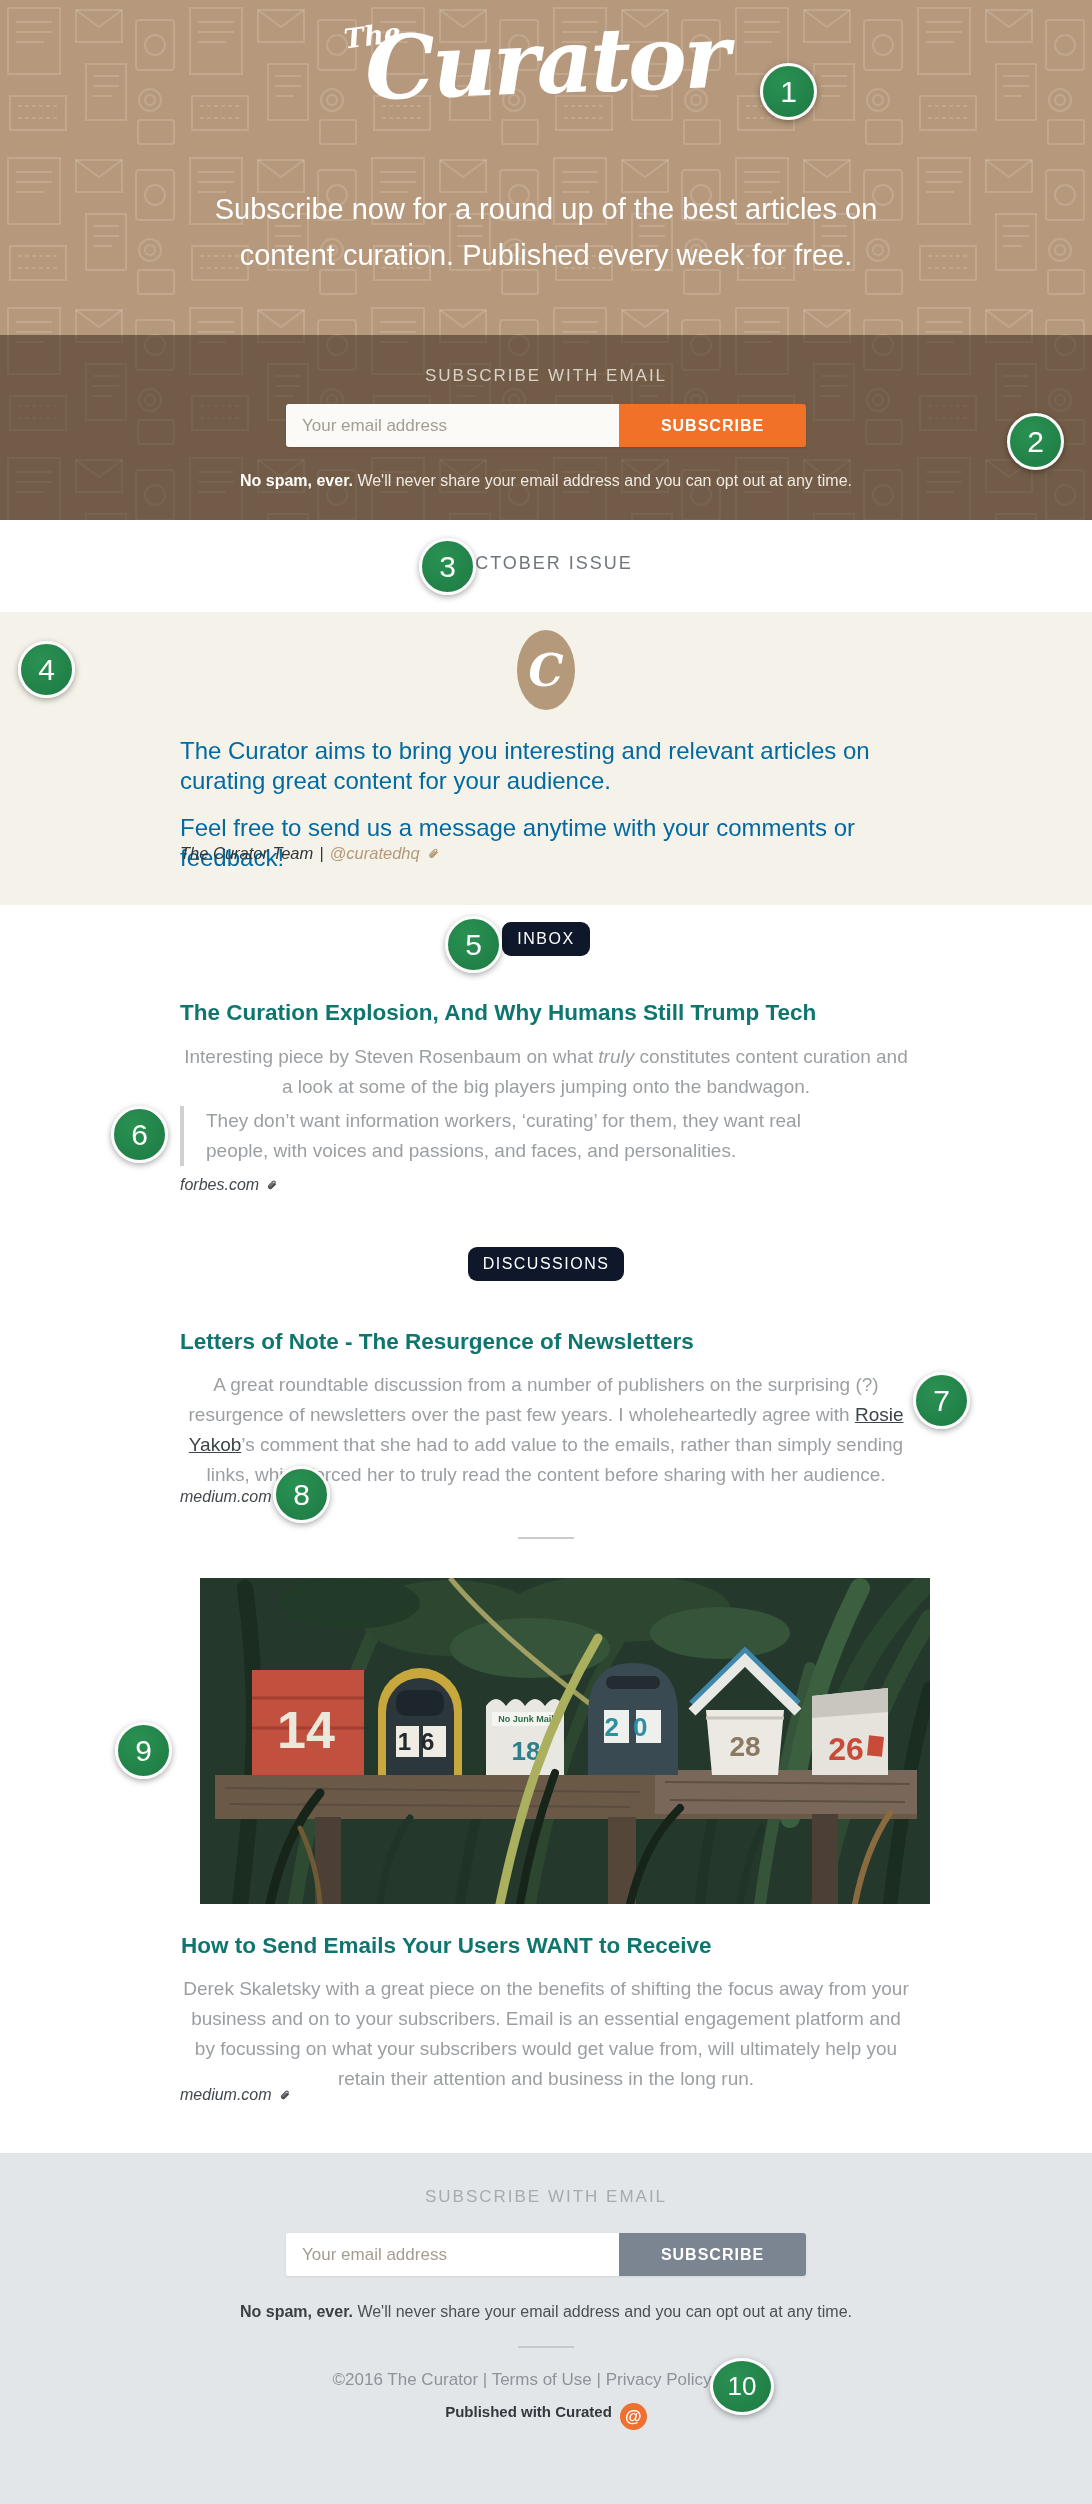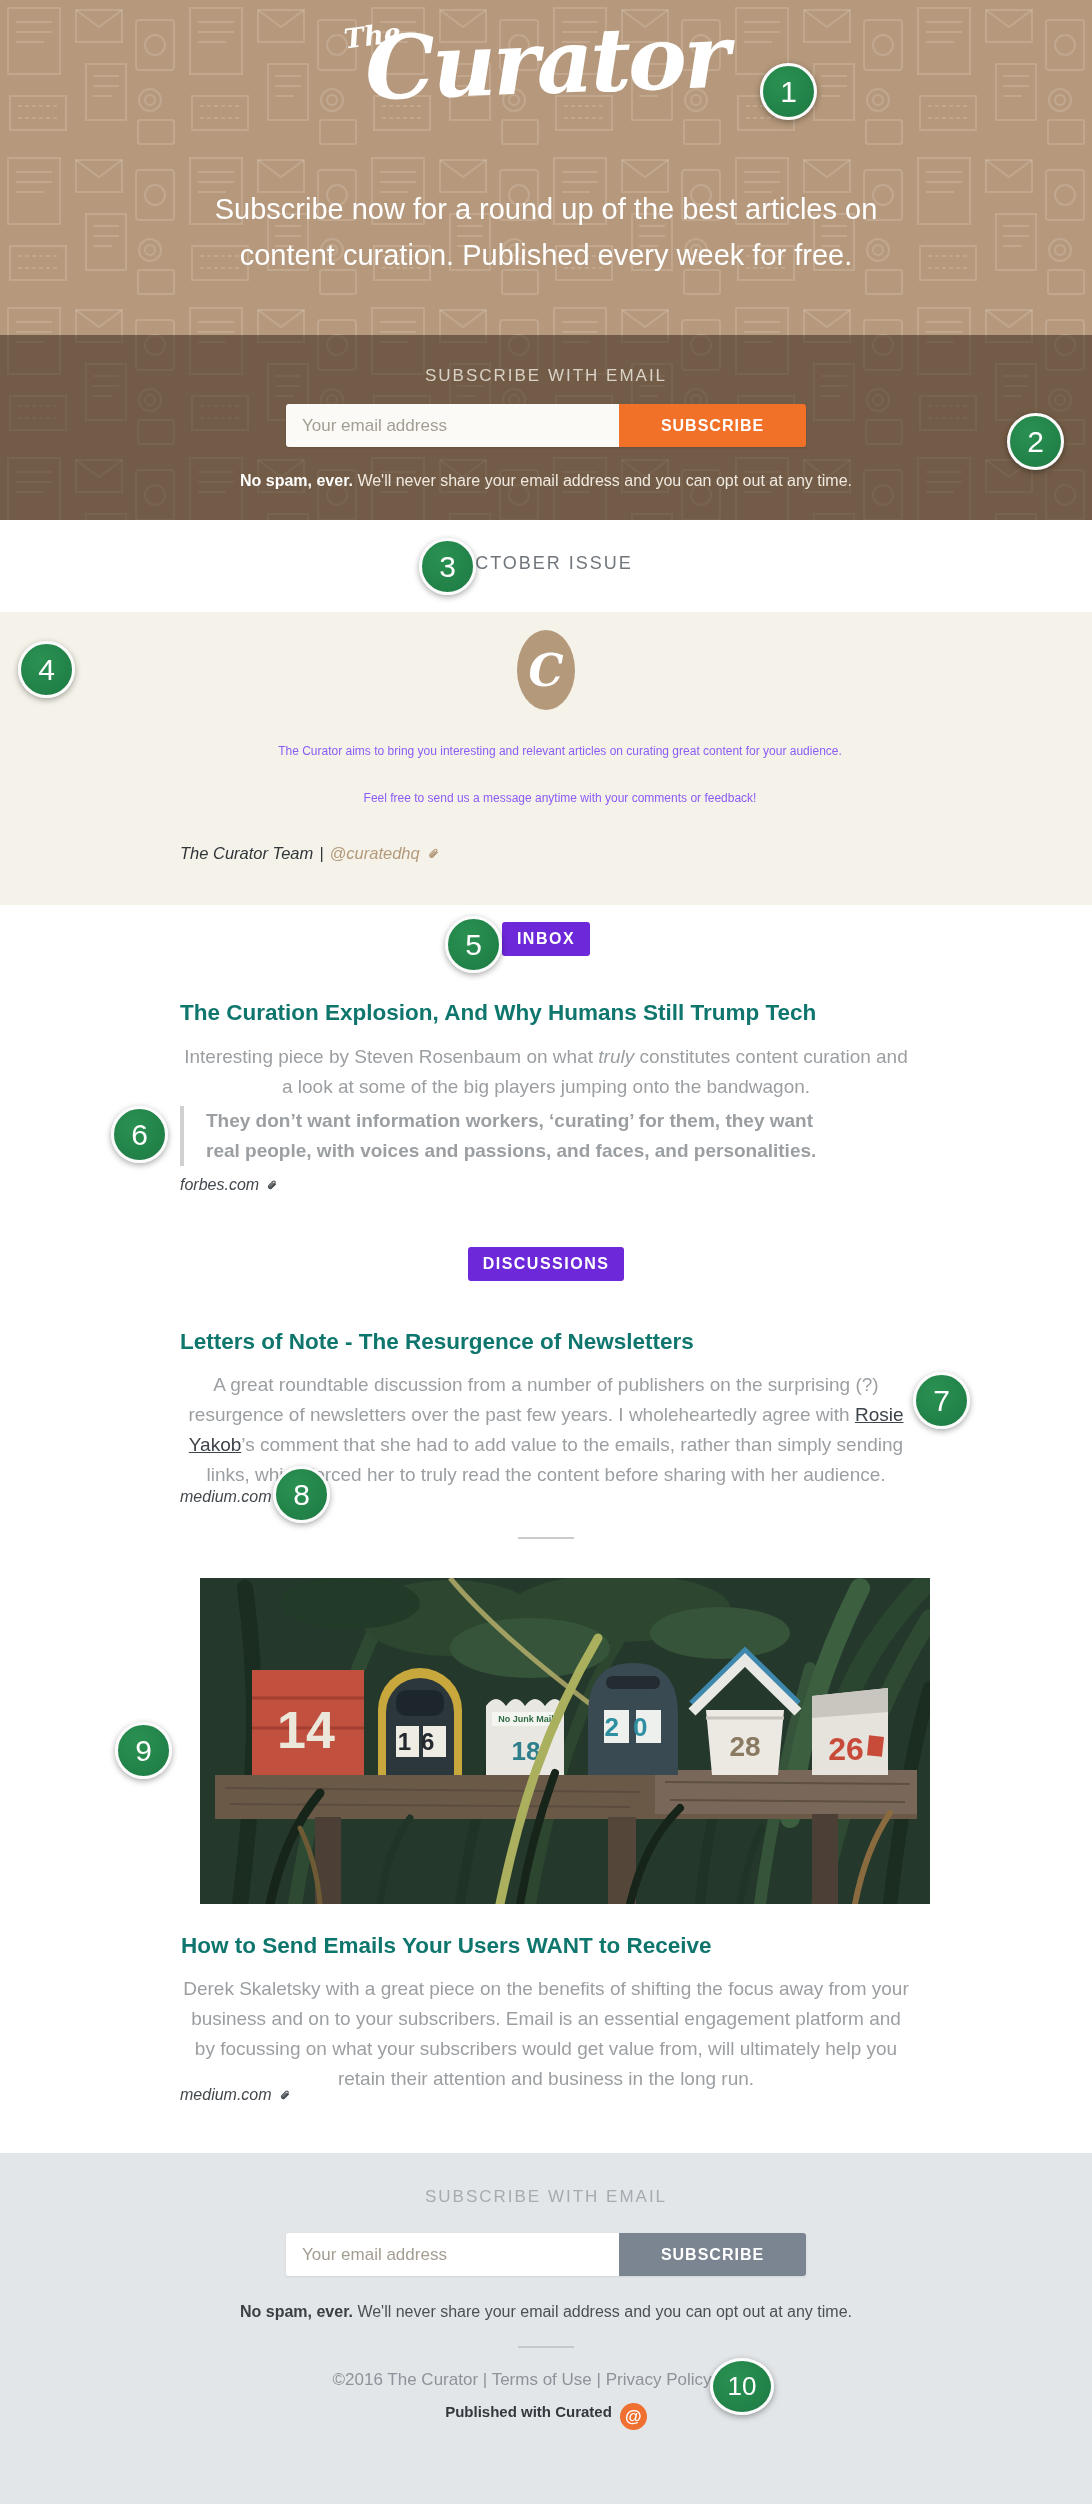--- a/index.html
+++ b/index.html
@@ -24,33 +24,33 @@
   .no-spam b{color:#fff;}
 
   
   .issue-strip{position:absolute;top:520px;left:0;width:100%;height:92px;background:#fff;}
   .issue-label{position:absolute;top:33px;left:0;width:100%;text-align:center;color:#70767c;font-size:18px;letter-spacing:2px;}
 
   
   .intro{position:absolute;top:612px;left:0;width:100%;height:293px;background:#f5f3e9;}
   .monogram{position:absolute;top:18px;left:517px;width:58px;height:80px;border-radius:50%;background:#b49a7b;display:flex;align-items:center;justify-content:center;}
   .monogram span{color:#fff;font-family:"DejaVu Serif",serif;font-style:italic;font-weight:bold;font-size:44px;}
-  .intro-text{position:absolute;top:124px;left:180px;width:760px;color:#8b5cf6;font-size:12px;line-height:30px;text-align:center;}
+  .intro-text{position:absolute;top:124px;left:180px;width:760px;color:#0369a1;font-size:24px;line-height:30px;}
   .intro-text p{margin:0 0 17px 0;}
   .byline{position:absolute;top:232px;left:180px;font-style:italic;font-size:16.5px;color:#30353a;display:flex;align-items:center;gap:6px;}
   .byline .handle{color:#b49a7b;text-decoration:none;cursor:pointer;}
 
   
   .tag-row{position:absolute;left:0;width:100%;text-align:center;}
-  .tag{display:inline-block;background:#6d28d9;color:#fff;font-size:16px;font-weight:bold;letter-spacing:1.5px;padding:8px 15px;border-radius:3px;cursor:pointer;}
+  .tag{display:inline-block;background:#0f172a;color:#fff;font-size:16px;font-weight:normal;letter-spacing:1.5px;padding:8px 15px;border-radius:9px;cursor:pointer;}
   .a-title{color:#0f766e;font-size:22.5px;font-weight:bold;line-height:30px;}
   .a-body{color:#9b9fa2;font-size:19px;line-height:30px;text-align:center;}
   .a-body .em{font-style:italic;}
   .a-body .link{color:#3c434a;text-decoration:underline;cursor:pointer;}
-  .quote{border-left:4px solid #cfd0d0;padding-left:22px;color:#9b9fa2;font-size:19px;line-height:30px;width:650px;box-sizing:border-box;font-weight:bold;}
+  .quote{border-left:4px solid #cfd0d0;padding-left:22px;color:#9b9fa2;font-size:19px;line-height:30px;width:650px;box-sizing:border-box;}
   .source{display:flex;align-items:center;gap:6px;font-style:italic;font-size:16px;color:#43484d;font-weight:500;cursor:pointer;}
   .source svg{flex:0 0 auto;}
   .mini-hr{position:absolute;left:518px;width:56px;border-top:2px solid #cbcbcb;}
 
   .figure{position:absolute;top:1578px;left:200px;width:730px;height:399px;overflow:hidden;cursor:pointer;}
 
   
   .footer{position:absolute;top:2153px;left:0;width:100%;height:351px;background:#e3e6e9;text-align:center;}
   .f-head{margin-top:34px;color:#a6abb1;font-size:17px;letter-spacing:2px;}
   .f-form{margin:26px auto 0;width:520px;height:43px;display:flex;box-shadow:0 1px 2px rgba(0,0,0,0.08);}

